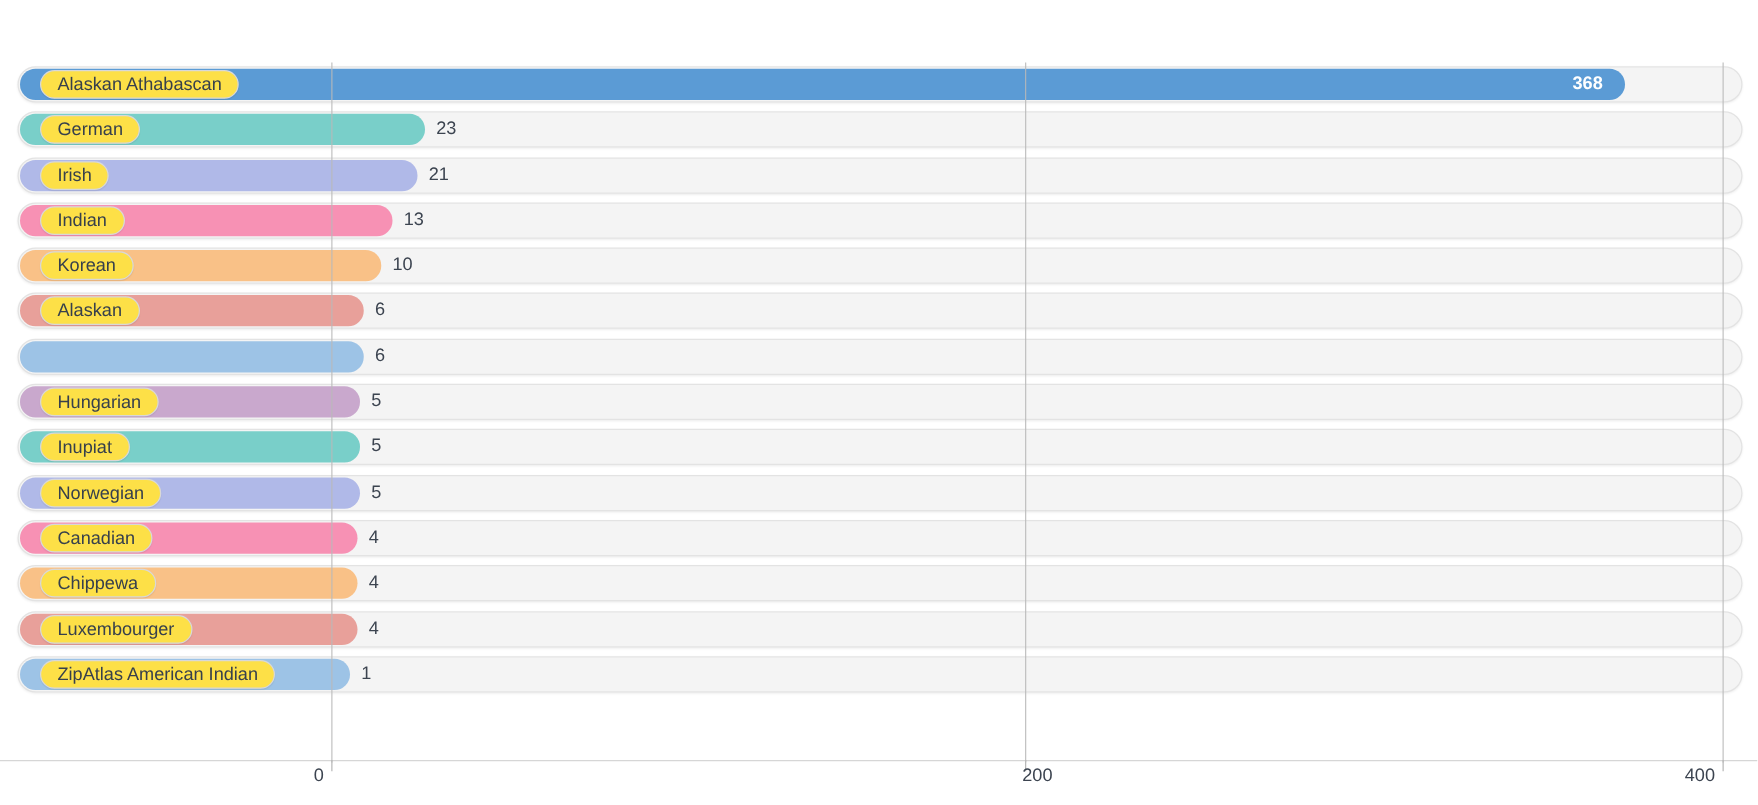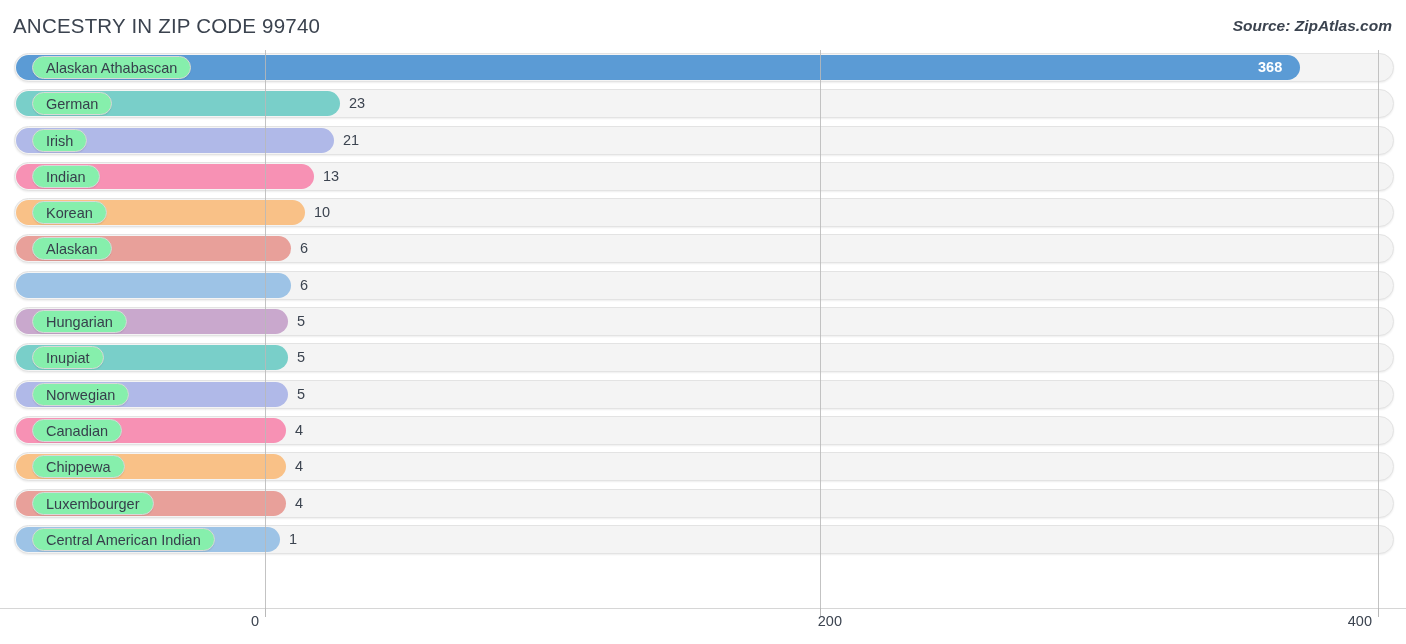--- a/index.html
+++ b/index.html
@@ -112,21 +112,21 @@
     box-sizing: border-box;
   }
 
   
   .label-pill {
     position: absolute;
     left: 32px;
     top: 6px;
     height: 23px;
     line-height: 23px;
-    background: #86efac;
+    background: #fde047;
     border: 1px solid #d8d8d8;
     border-radius: 13px;
     padding: 0 13px 0 13px;
     font-size: 14.5px;
     color: #37404c;
     white-space: nowrap;
     box-sizing: border-box;
     box-shadow: 0 1px 1px rgba(0,0,0,.08);
     z-index: 2;
   }
@@ -186,24 +186,20 @@
     width: 1px;
     height: 9px;
     background: #b9b9b9;
   }
 </style>
 </head>
 <body>
 
 <div class="page">
 
-  <div class="header">
-    <div class="chart-title">ANCESTRY IN ZIP CODE 99740</div>
-    <div class="source-note">Source: ZipAtlas.com</div>
-  </div>
 
   <div class="plot">
     <div class="gridlines" id="gridlines">
         <div class="gridline" style="left: 265px;"></div>
         <div class="gridline" style="left: 820px;"></div>
         <div class="gridline" style="left: 1378px;"></div>
       </div>
     <div class="rows" id="rows">
         <div class="row">
           <div class="track"></div>
@@ -278,21 +274,21 @@
         </div>
         <div class="row">
           <div class="track"></div>
           <div class="bar" style="width: 270px; background: rgb(232, 160, 154);"></div>
           <div class="label-pill">Luxembourger</div>
           <div class="value-out" style="left: 295px;">4</div>
         </div>
         <div class="row">
           <div class="track"></div>
           <div class="bar" style="width: 264px; background: rgb(157, 195, 230);"></div>
-          <div class="label-pill">Central American Indian</div>
+          <div class="label-pill">ZipAtlas American Indian</div>
           <div class="value-out" style="left: 289px;">1</div>
         </div>
       </div>
   </div>
 
   <div class="axis">
     <div class="axis-line"></div>
     <div id="ticks">
         <div class="tick-mark" style="left: 265px;"></div>
         <div class="tick-label" style="left: 259px;">0</div>

